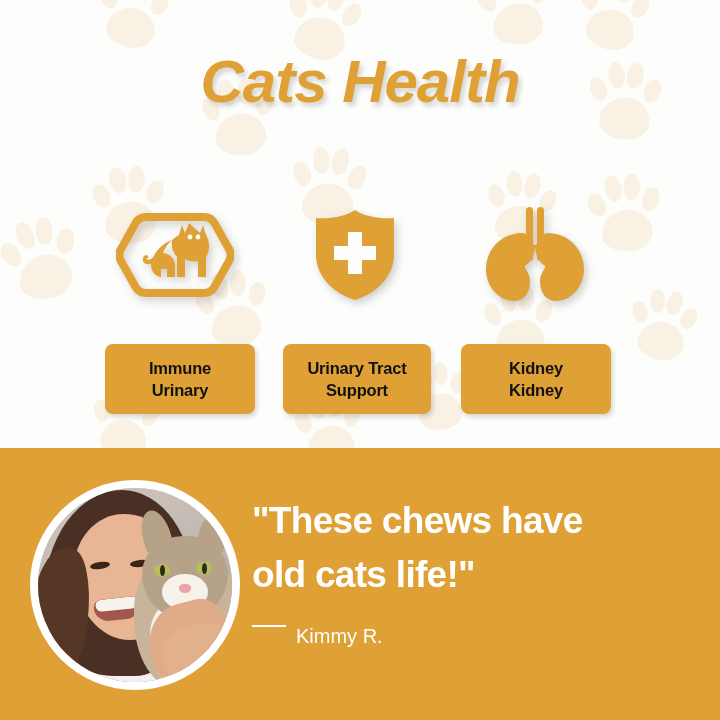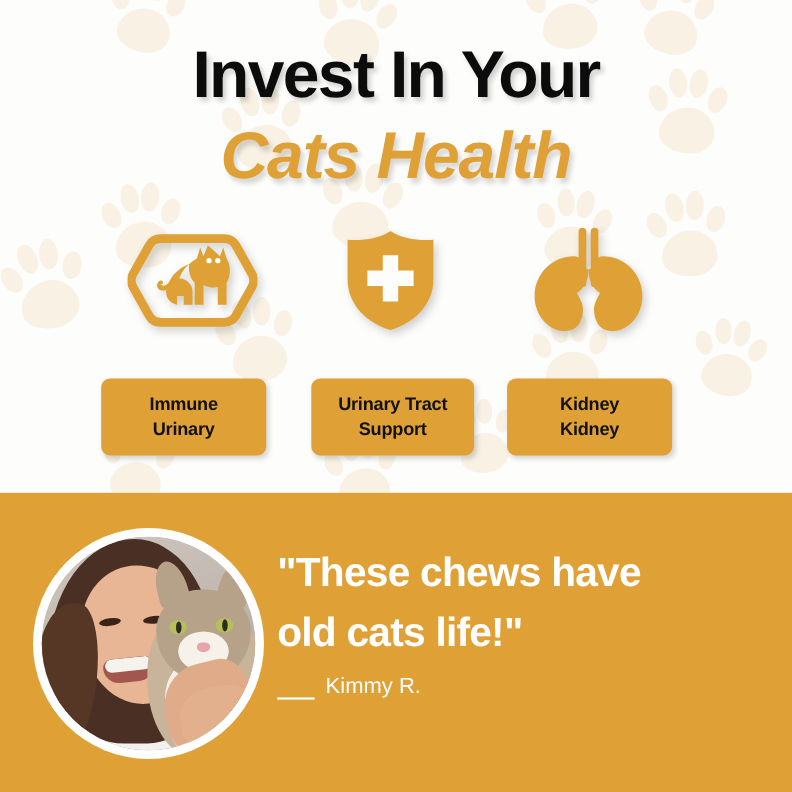--- a/index.html
+++ b/index.html
@@ -120,21 +120,21 @@
     text-align: center;
     color: #111111;
     font-family: "Liberation Sans", sans-serif;
     font-size: 16.5px;
     font-weight: 700;
     line-height: 1.35;
     letter-spacing: -0.2px;
     padding: 0 6px;
     box-sizing: border-box;
   }
-  .pill.p1 { left: 92px; }
+  .pill.p1 { left: 105px; }
   .pill.p2 { left: 283px; width: 148px; }
   .pill.p3 { left: 461px; }
 
   
   .testimonial {
     position: absolute;
     left: 0;
     top: 448px;
     width: 720px;
     height: 272px;
@@ -191,23 +191,23 @@
   }
   .quote-text {
     font-family: "Liberation Sans", sans-serif;
     font-size: 37px;
     font-weight: 700;
     color: #ffffff;
     line-height: 1.45;
     letter-spacing: -0.7px;
   }
   .attribution {
-    margin-top: 12px;
+    margin-top: 24px;
     display: flex;
-    align-items: flex-end;
+    align-items: flex-start;
     gap: 10px;
     color: #ffffff;
     font-family: "Liberation Sans", sans-serif;
     font-size: 20px;
     font-weight: 400;
   }
   .attr-dash {
     display: inline-block;
     width: 34px;
     height: 2px;
@@ -339,21 +339,20 @@
     <div class="paw" style="left:404px; top:360px; transform:rotate(-12deg) scale(0.95);">
       <span class="pad heel"></span>
         <span class="pad t1"></span>
         <span class="pad t2"></span>
         <span class="pad t3"></span>
         <span class="pad t4"></span>
     </div>
   </div>
 
   <div class="headline-wrap">
-    <div class="title-line1">Invest In Your</div>
     <div class="title-line2">Cats Health</div>
   </div>
 
   <div class="icon-row">
 
     <div class="icon-cell c1">
       <svg class="icon-svg" width="118" height="112" viewBox="0 0 118 112">
         <path d="M30 4 H88 A12 12 0 0 1 98.4 10 L113 36 A12 12 0 0 1 113 48 L98.4 74 A12 12 0 0 1 88 80 H30 A12 12 0 0 1 19.6 74 L5 48 A12 12 0 0 1 5 36 L19.6 10 A12 12 0 0 1 30 4 Z" transform="translate(0,14)" fill="none" stroke="#dfa035" stroke-width="8" stroke-linejoin="round"></path>
         <g fill="#dfa035" transform="translate(24,22)">
           <path d="M49 2 L45 12 L42 4 L39 14 C32 18 26 24 23 32 C20 38 15 42 10 43

